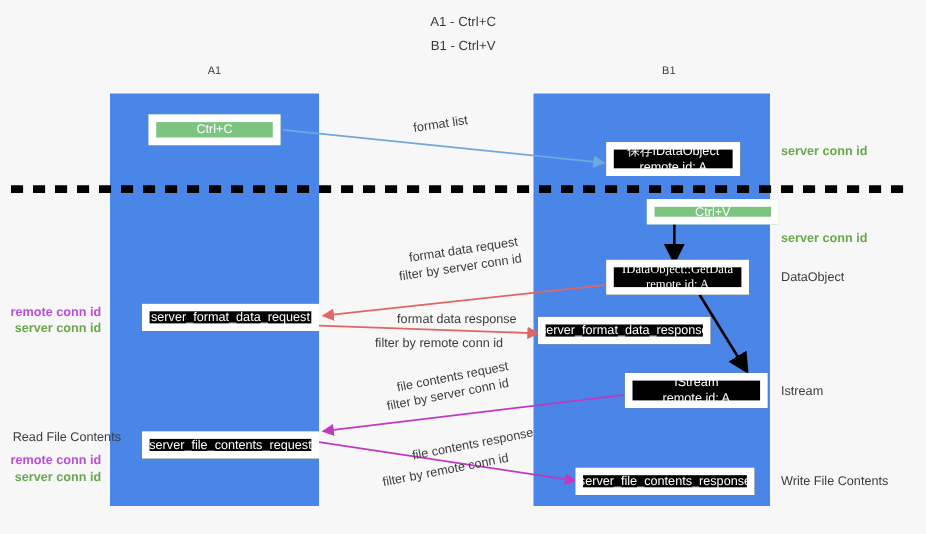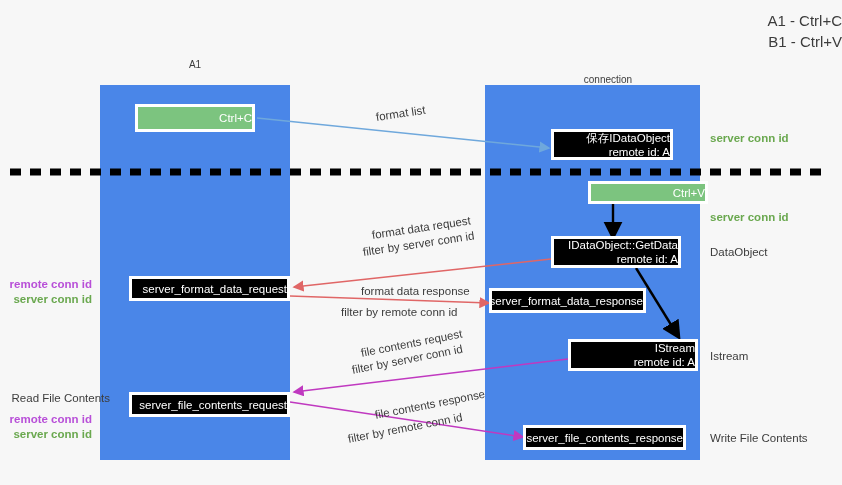--- a/index.html
+++ b/index.html
@@ -8,42 +8,42 @@
     background:#f7f7f7;
     font-family:"Liberation Sans","DejaVu Sans",sans-serif;
     position:relative;overflow:hidden;
     color:#3c3c3c;
   }
   .canvas{position:absolute;inset:0;}
   .abs{position:absolute;}
 
   
   .title{
-    left:0;top:10px;width:842px;text-align:right;
-    font-size:15px;line-height:21px;color:#3c3c3c;
+    left:0;top:10px;width:842px;text-align:center;
+    font-size:12px;line-height:21px;color:#3c3c3c;
   }
 
   
   .lane-head{
     text-align:center;font-size:10px;line-height:14px;color:#3c3c3c;
   }
   .lane-head .l1{display:block;}
   .lane-head .l2{display:block;margin-top:15px;}
 
   
   .lane{
     background:#4a86e8;
   }
 
   
   .box{
     box-sizing:border-box;
-    display:flex;flex-direction:column;align-items:flex-end;justify-content:center;
+    display:flex;flex-direction:column;align-items:center;justify-content:center;
     color:#ffffff;font-size:11.5px;line-height:14px;text-align:center;
-    border:3px solid #6d28d9;
+    border:7px solid #6d28d9;
   }
   .box.green{background:#7cc47f;border-color:#ffffff;}
   .box.orange{background:#000000;border-color:#ffffff;}
 
   
   svg.overlay{position:absolute;left:0;top:0;width:842px;height:485px;overflow:visible;}
 
   
   .lbl{font-size:11.5px;line-height:14px;color:#3c3c3c;white-space:nowrap;}
   .lbl.green{color:#6aa84f;font-weight:bold;}
@@ -63,20 +63,21 @@
   <div class="abs title">
     <div>A1 - Ctrl+C</div>
     <div>B1 - Ctrl+V</div>
   </div>
 
   <div class="abs lane-head" style="left:115px;top:58px;width:160px;">
     <span class="l1">A1</span>
     <span class="l2">remote</span>
   </div>
   <div class="abs lane-head" style="left:528px;top:58px;width:160px;">
+    <span class="l1">B1</span>
     <span class="l2">connection</span>
   </div>
 
   <div class="abs lane" style="left:100px;top:85px;width:190px;height:375px;"></div>
   <div class="abs lane" style="left:485px;top:85px;width:215px;height:375px;"></div>
 
   <svg class="overlay">
     <defs>
       <marker id="ah-blue" markerWidth="7" markerHeight="7" refX="6" refY="3.5" orient="auto">
         <path d="M0,0 L7,3.5 L0,7 z" fill="#6fa8dc"></path>
@@ -123,21 +124,21 @@
 
   <div class="abs box orange" style="left:551px;top:129px;width:122px;height:31px;">
     <span>保存IDataObject</span>
     <span>remote id: A</span>
   </div>
 
   <div class="abs box green" style="left:553px;top:181px;width:120px;height:23px;margin-left:35px;">
     <span>Ctrl+V</span>
   </div>
 
-  <div class="abs box orange" style="left:551px;top:236px;width:130px;height:32px;">
+  <div class="abs box orange" style="left:551px;top:236px;width:130px;height:32px;font-family:Liberation Serif, serif;">
     <span>IDataObject::GetData</span>
     <span>remote id: A</span>
   </div>
 
   <div class="abs box orange" style="left:489px;top:288px;width:157px;height:25px;">
     <span></span>
     <span>server_format_data_response</span>
   </div>
 
   <div class="abs box orange" style="left:568px;top:339px;width:130px;height:32px;">

